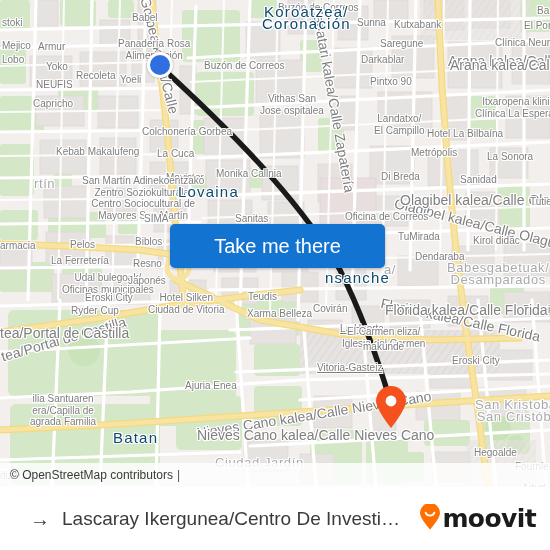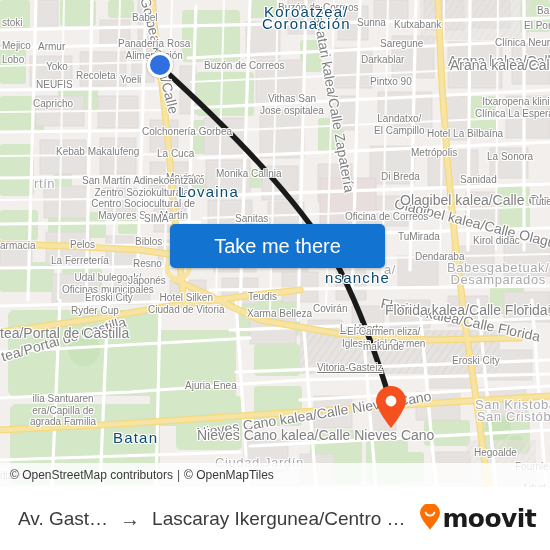--- a/index.html
+++ b/index.html
@@ -412,26 +412,24 @@
         <path d="M17,43 C17,43 2,24.5 2,16 A15,15 0 1,1 32,16 C32,24.5 17,43 17,43 Z" fill="#f4511e"></path>
         <circle cx="17" cy="16" r="5.4" fill="#ffffff"></circle>
       </svg>
     </div>
 
     <button id="cta">Take me there</button>
 
     <div id="attribution">
       <span>© OpenStreetMap contributors</span>
       <span class="sep">|</span>
-      <span>© OpenMapTiles</span>
     </div>
   </div>
 
   <div id="bottombar">
-    <span id="route-from">Av. Gast…</span>
     <span id="route-arrow">→</span>
     <span id="route-to">Lascaray Ikergunea/Centro De Investig…</span>
     <span id="brand">
       <span>
         <svg width="22" height="26" viewBox="0 0 22 26">
           <path d="M11,25.5 C11,25.5 1,14.5 1,9 A10,10 0 1,1 21,9 C21,14.5 11,25.5 11,25.5 Z" fill="#ff6f00"></path>
           <path d="M6.6,8.6 C7.7,12.6 14.3,12.6 15.4,8.6" fill="none" stroke="#ffffff" stroke-width="1.9" stroke-linecap="round"></path>
         </svg>
       </span>
       <span id="brand-word">moovit</span>

